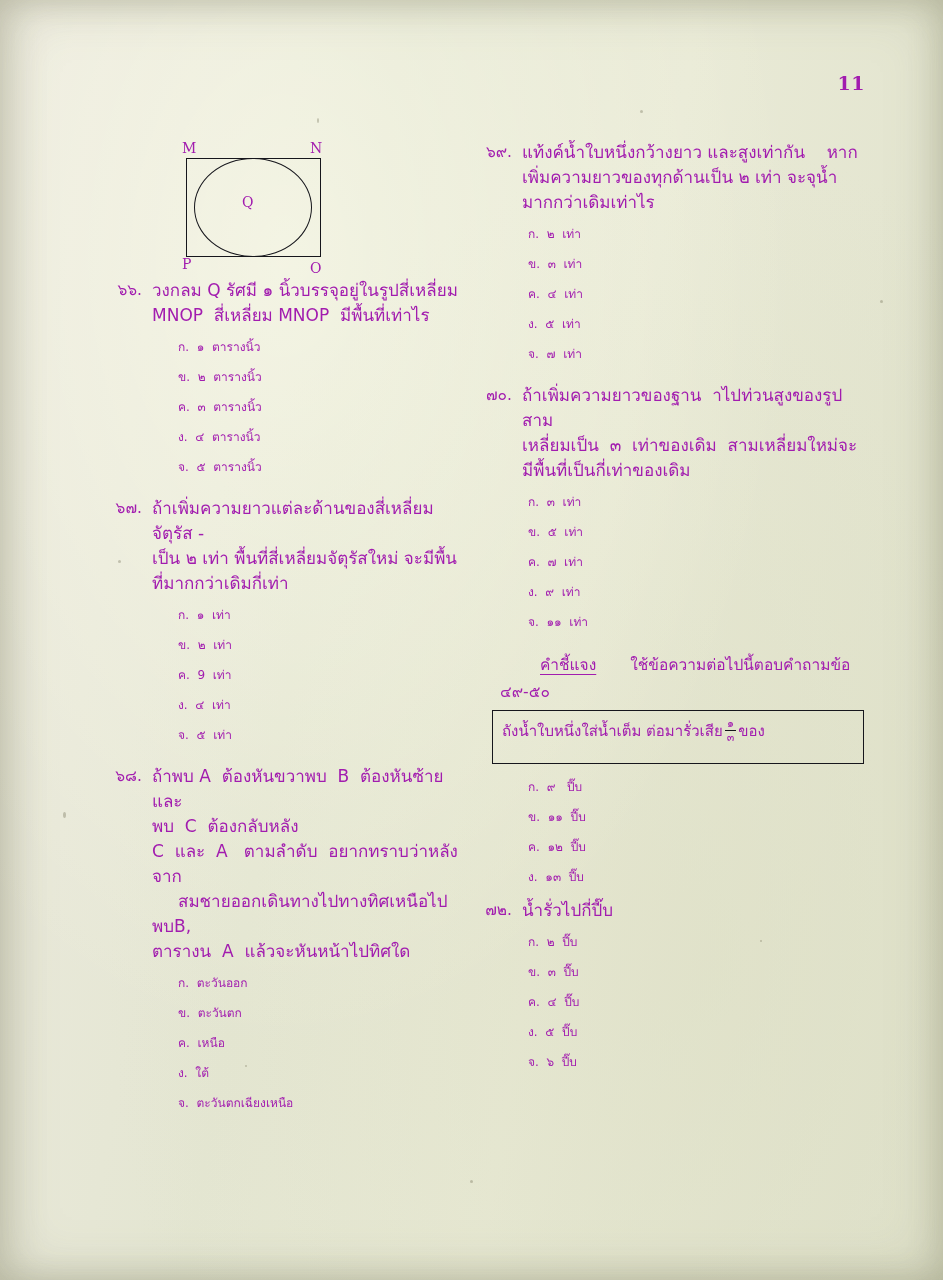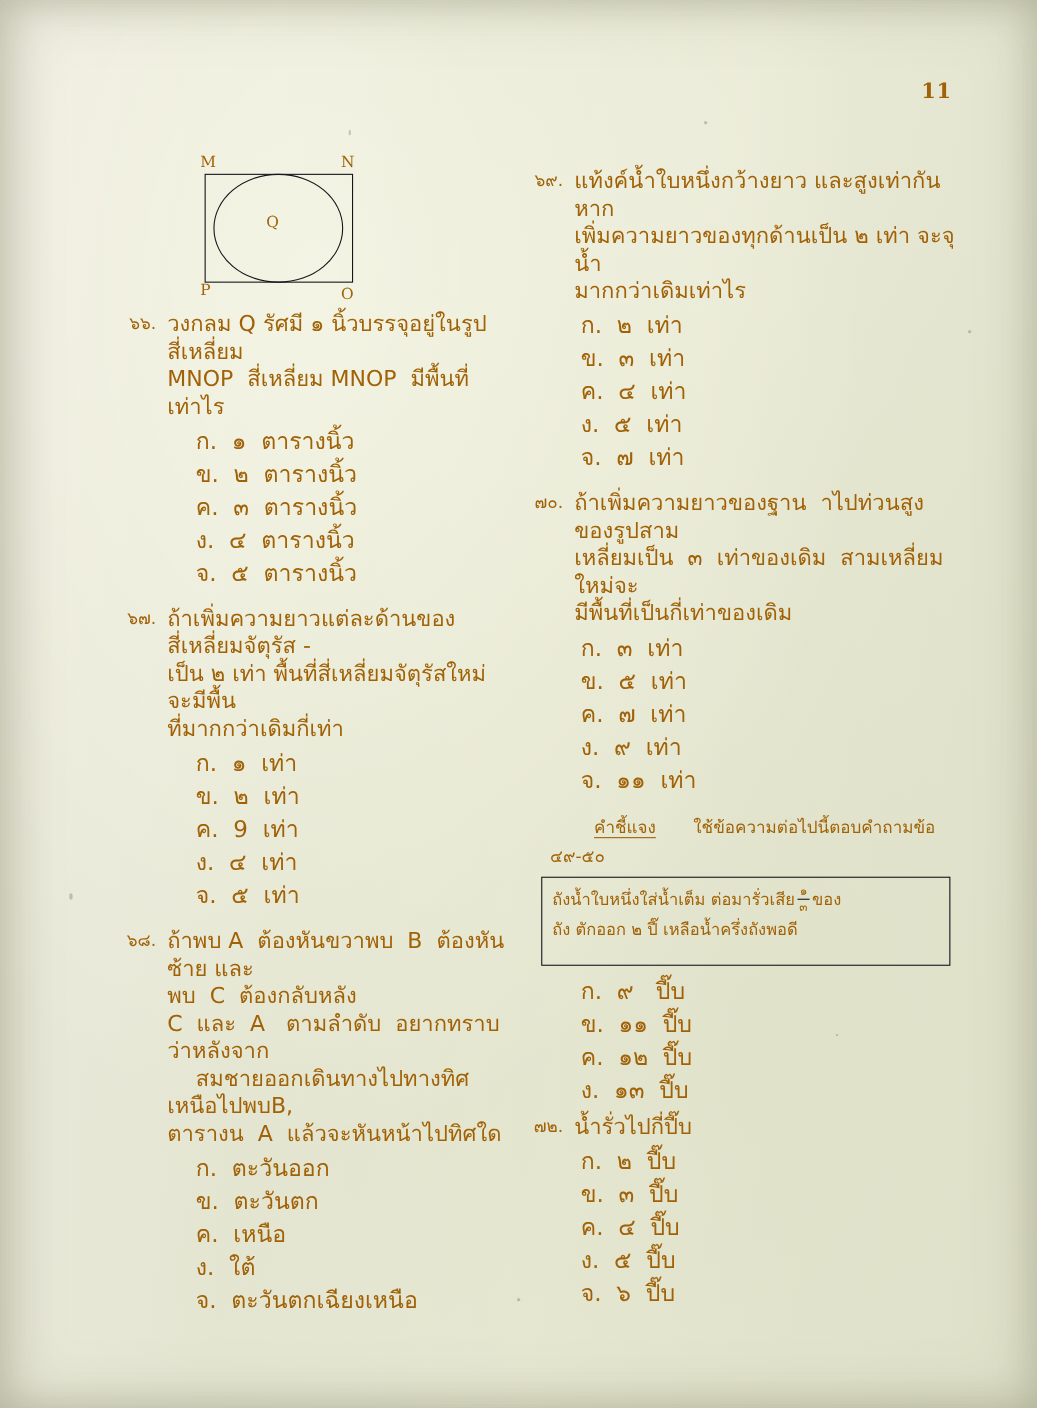--- a/index.html
+++ b/index.html
@@ -7,21 +7,21 @@
     padding: 0;
     background: #2b2b2b;
   }
   .page {
     position: relative;
     width: 943px;
     height: 1280px;
     background: #e7e7d2;
     overflow: hidden;
     font-family: "DejaVu Sans", "Liberation Sans", sans-serif;
-    color: #a16207;
+    color: #a21caf;
   }
   
   .paper-tex {
     position: absolute;
     inset: 0;
     background:
       radial-gradient(ellipse at 30% 20%, rgba(255,255,240,0.55) 0%, rgba(255,255,240,0) 55%),
       radial-gradient(ellipse at 75% 75%, rgba(220,222,195,0.55) 0%, rgba(220,222,195,0) 60%),
       linear-gradient(100deg, #eceade 0%, #e4e6d2 35%, #e9ead6 60%, #dfe1cb 100%);
     pointer-events: none;
@@ -92,44 +92,43 @@
   .lbl-M { left: 14px;  top: 0px; }
   .lbl-N { left: 142px; top: 0px; }
   .lbl-P { left: 14px;  top: 116px; }
   .lbl-O { left: 142px; top: 120px; }
   .lbl-Q { left: 74px;  top: 54px; }
 
   
   .q {
     position: relative;
     margin-bottom: 14px;
-    margin-top: 12px;
   }
   .q-num {
     position: absolute;
     left: 0;
     top: 0;
     width: 42px;
     text-align: right;
     font-size: 15.5px;
     line-height: 25px;
   }
   .q-body {
     margin-left: 52px;
-    font-size: 20px;
+    font-size: 17px;
     line-height: 25px;
   }
   .q-body .line { white-space: pre-wrap; }
   .q-body .indent { text-indent: 26px; }
 
   .choices {
     margin: 4px 0 0 78px;
   }
   .choice {
-    font-size: 21px;
+    font-size: 12px;
     line-height: 30px;
     white-space: pre;
   }
   .choices-right { margin-left: 58px; }
 
   
   .instr {
     margin: 14px 0 0 30px;
     font-size: 15.5px;
     line-height: 28px;
@@ -282,21 +281,20 @@
         <span class="u">คำชี้แจง</span>
         <span>ใช้ข้อความต่อไปนี้ตอบคำถามข้อ</span>
       </div>
     </div>
     <div class="instr-range">๔๙-๕๐</div>
 
     <div class="passage-box">
       <div>
         <span>ถังน้ำใบหนึ่งใส่น้ำเต็ม  ต่อมารั่วเสีย</span><span class="frac"><span class="num">๑</span><span class="den">๓</span></span><span>ของ</span>
       </div>
-      <div>ถัง ตักออก ๒ ปี๊   เหลือน้ำครึ่งถังพอดี</div>
     </div>
 
     <div class="choices choices-right" style="margin-top:8px">
       <div class="choice">ก.  ๙   ปี๊บ</div>
       <div class="choice">ข.  ๑๑  ปี๊บ</div>
       <div class="choice">ค.  ๑๒  ปี๊บ</div>
       <div class="choice">ง.  ๑๓  ปี๊บ</div>
     </div>
 
     <div class="q" style="margin-top:6px">

